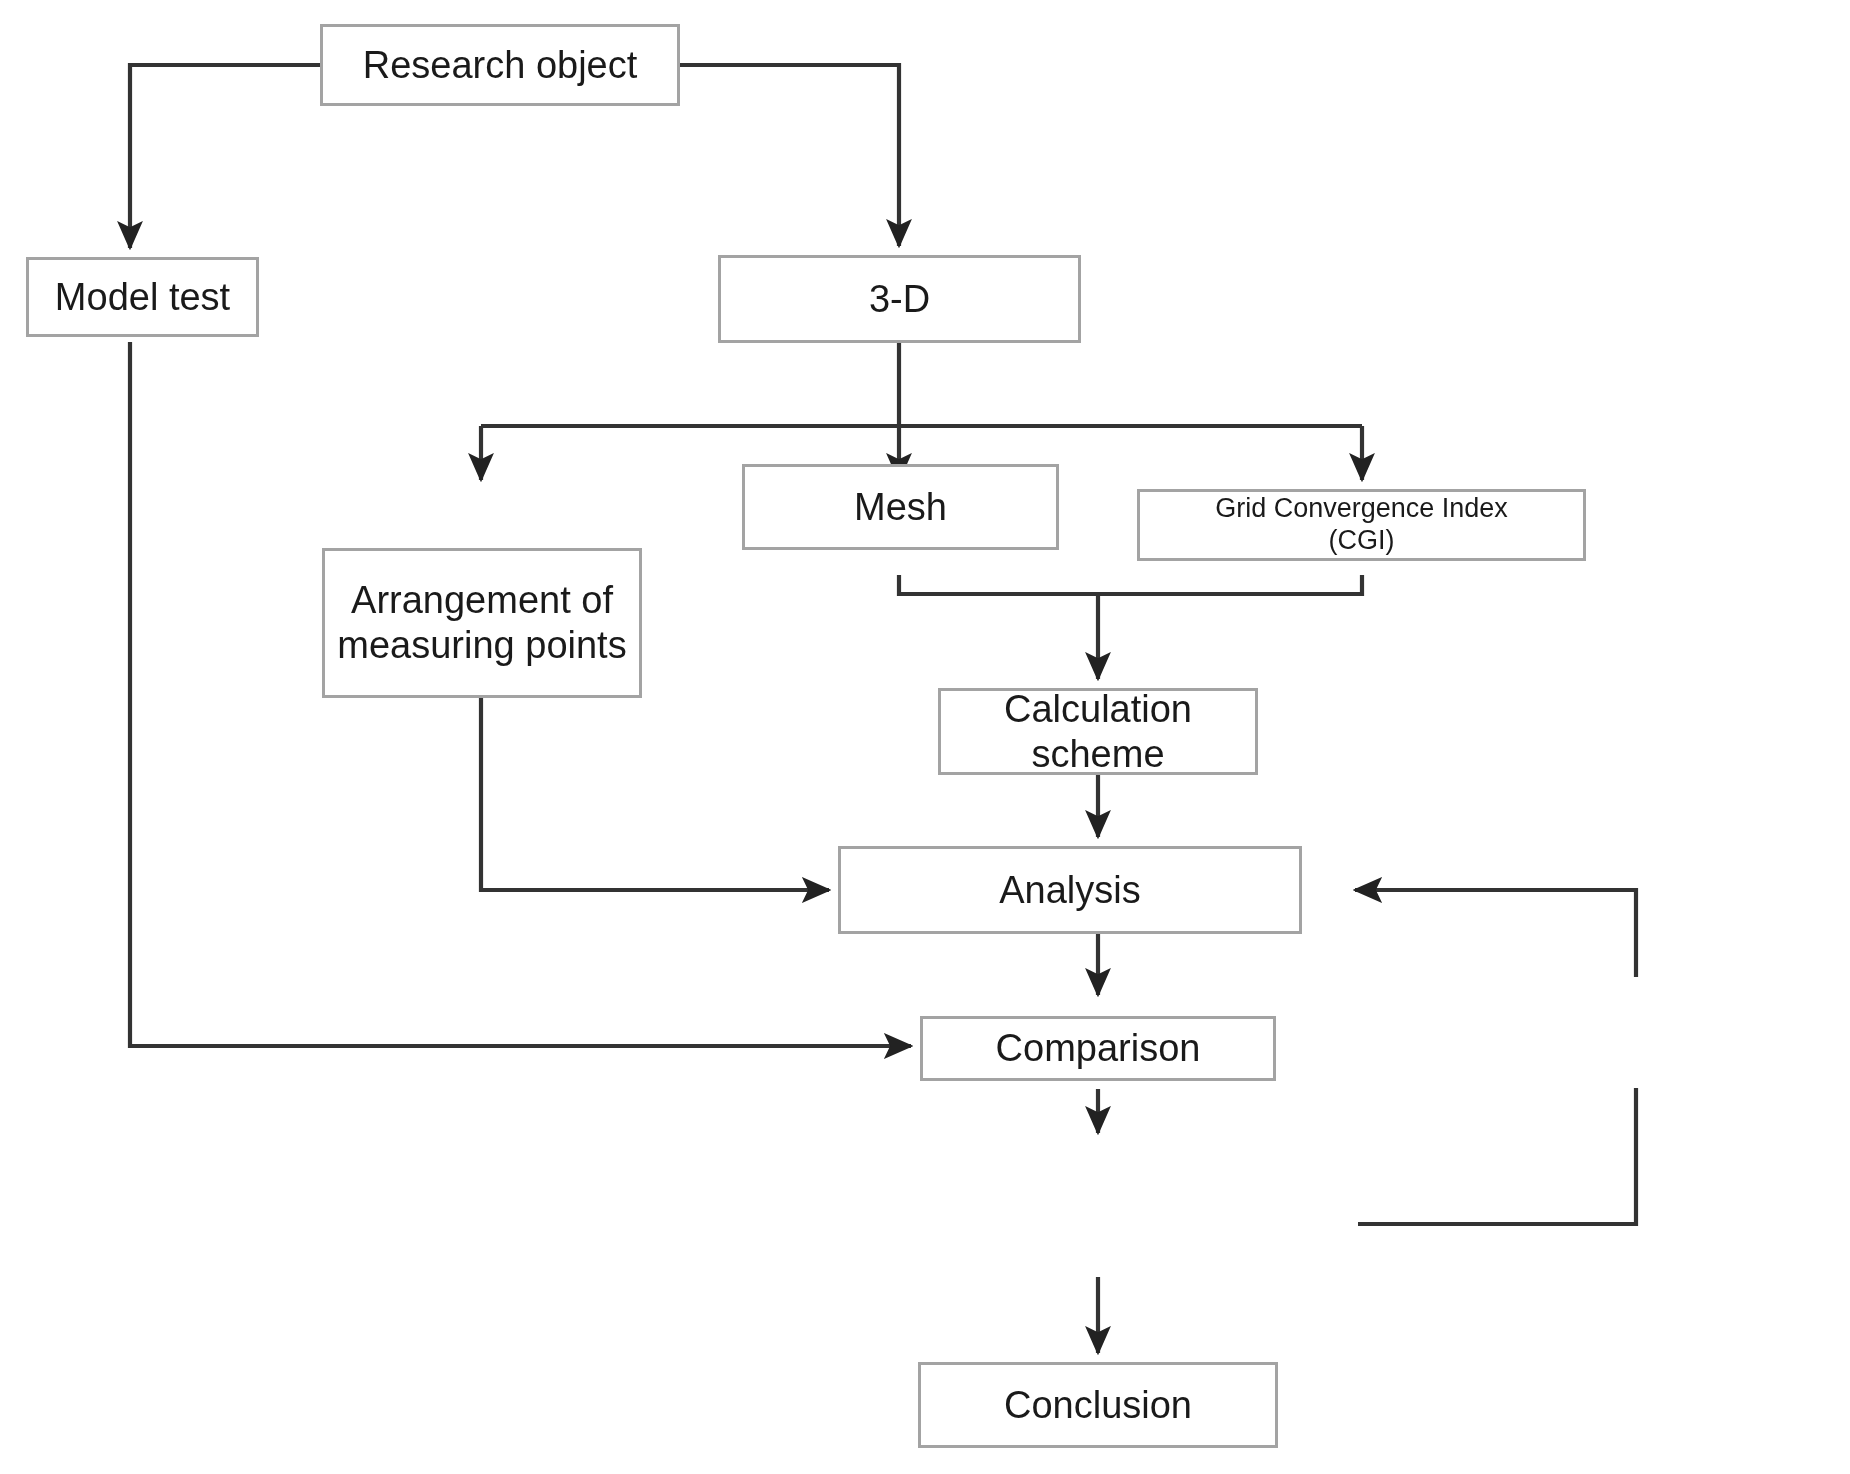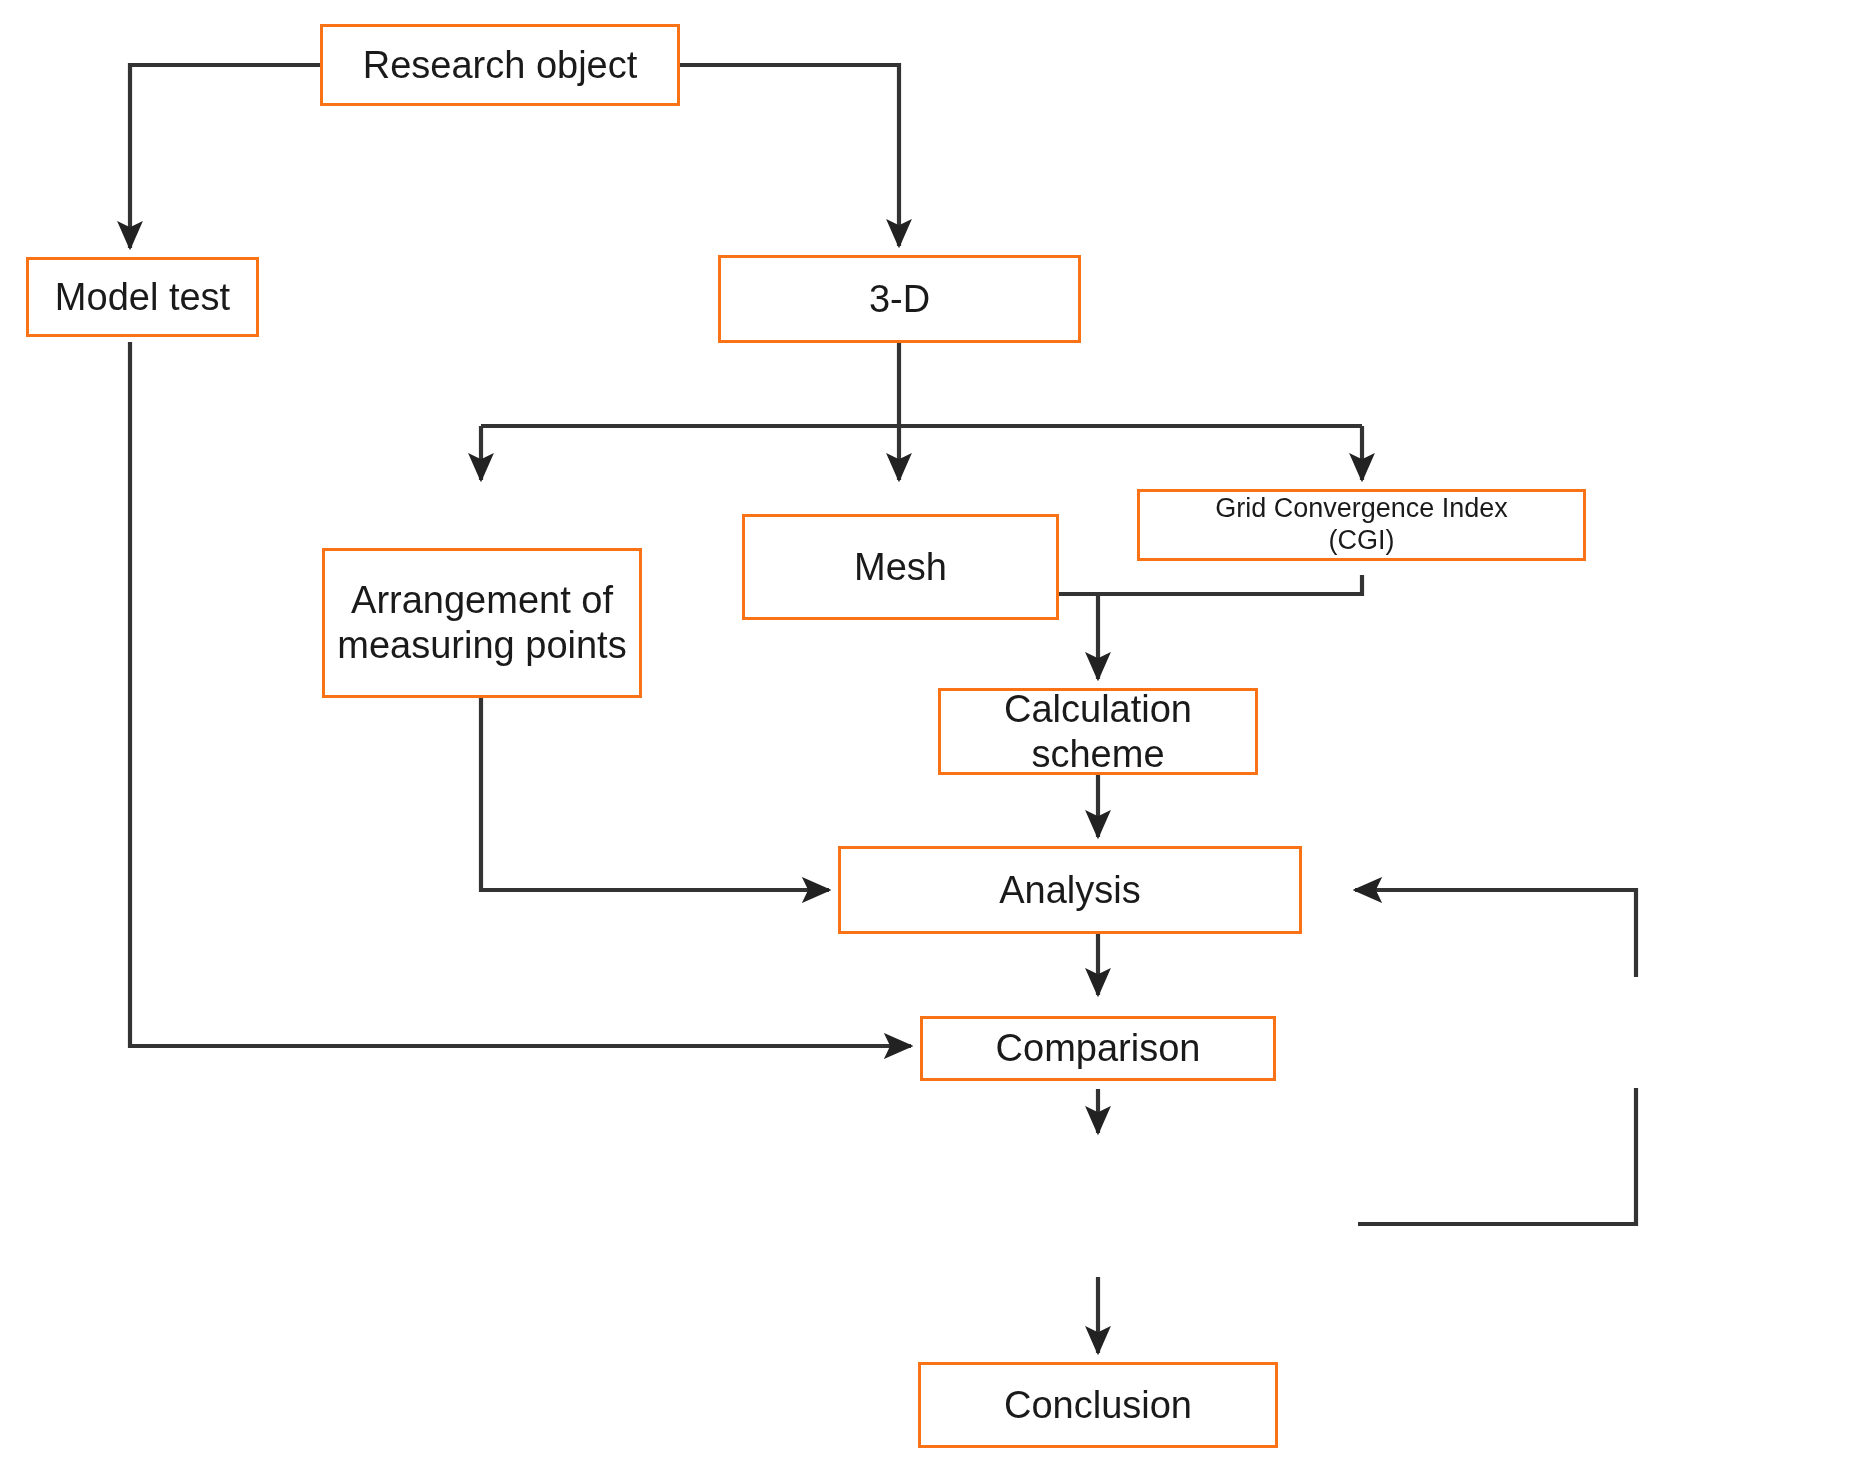--- a/index.html
+++ b/index.html
@@ -18,21 +18,21 @@
   #flow-svg {
     position: absolute;
     left: 0;
     top: 0;
     width: 1850px;
     height: 1474px;
   }
   .node-box {
     position: absolute;
     box-sizing: border-box;
-    border: 3px solid #f97316;
+    border: 3px solid #a3a3a3;
     background: #ffffff;
     display: flex;
     align-items: center;
     justify-content: flex-end;
     text-align: center;
     color: #1a1a1a;
     line-height: 1.18;
     z-index: 2;
   }
   .node-label {
@@ -108,21 +108,21 @@
 
   <div class="node-box fs-large" style="left:718px; top:255px; width:363px; height:88px;">
     <span class="node-label">3-D</span>
   </div>
 
   <div class="node-box fs-large" style="left:322px; top:515px; width:320px; height:150px;margin-top:33px;">
     <span class="node-label">Arrangement of
 measuring points</span>
   </div>
 
-  <div class="node-box fs-large" style="left:742px; top:514px; width:317px; height:106px;">
+  <div class="node-box fs-large" style="left:742px; top:464px; width:317px; height:86px;">
     <span class="node-label">Mesh</span>
   </div>
 
   <div class="node-box fs-small" style="left:1137px; top:489px; width:449px; height:72px;">
     <span class="node-label">Grid Convergence Index
 (CGI)</span>
   </div>
 
   <div class="node-box fs-large" style="left:938px; top:688px; width:320px; height:87px;">
     <span class="node-label">Calculation

